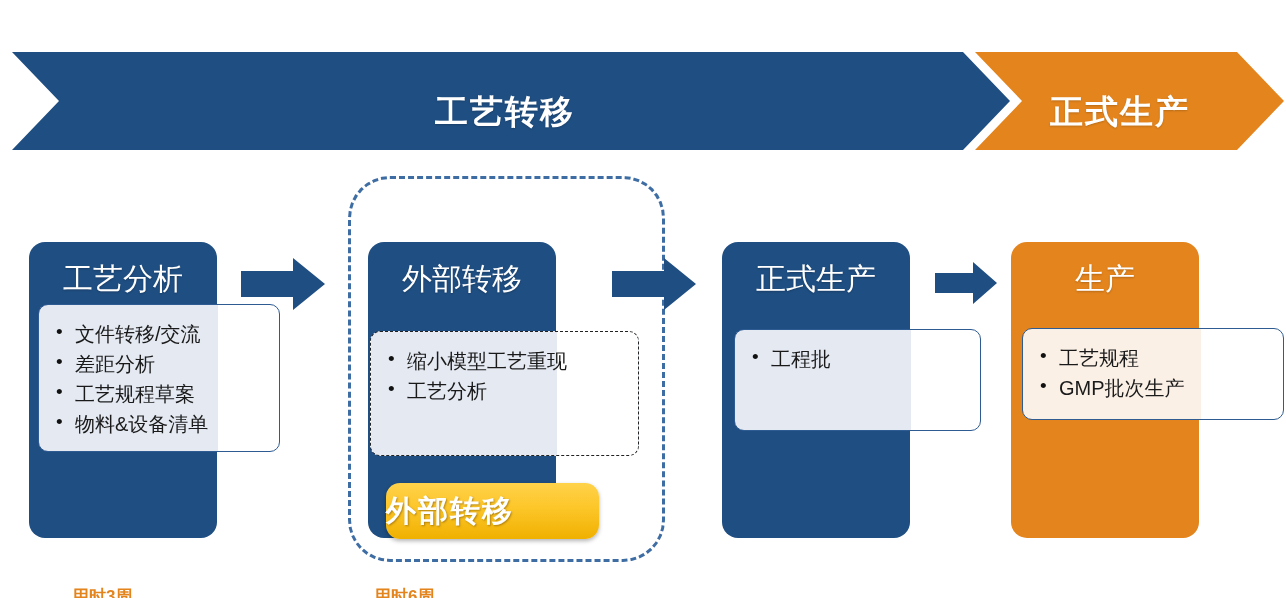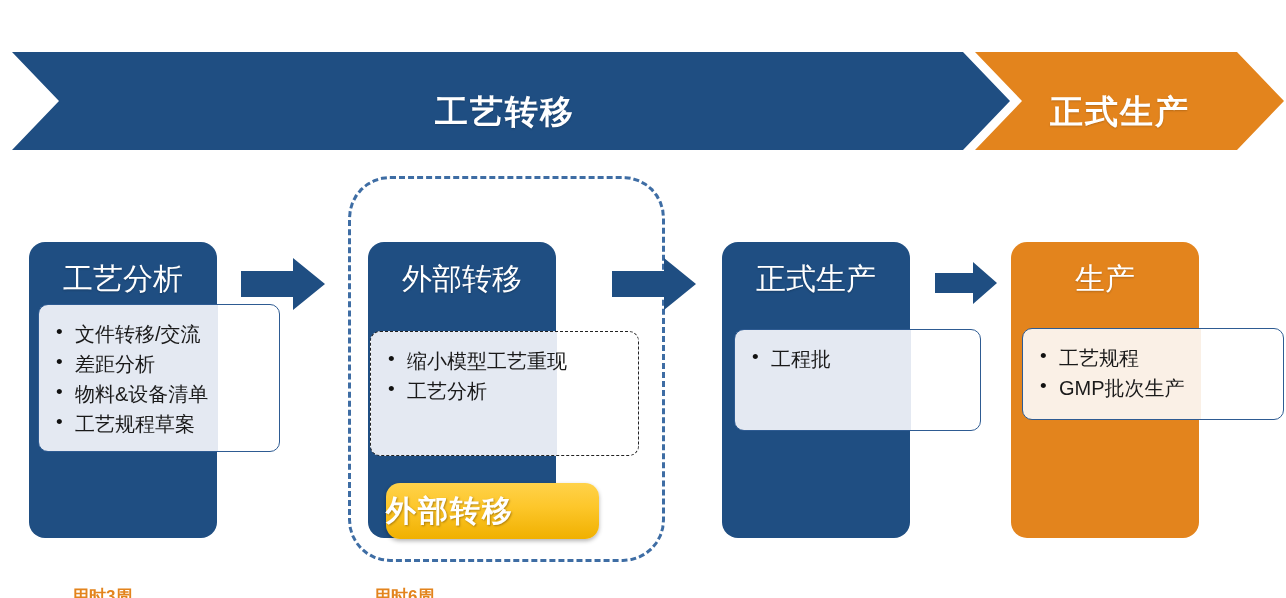--- a/index.html
+++ b/index.html
@@ -185,22 +185,22 @@
 
   <div class="dash-group"></div>
 
   <div class="stage blue" style="left:29px; top:202px;">
     <div class="stage-title">工艺分析</div>
   </div>
   <div class="detail solid-border" style="left:38px; top:264px; width:242px; height:148px; --cut:179px;">
     <ul>
       <li>文件转移/交流</li>
       <li>差距分析</li>
+      <li>工艺规程草案</li>
       <li>物料&amp;设备清单</li>
-      <li>工艺规程草案</li>
     </ul>
   </div>
 
   <div class="arrow" style="left:241px; top:218px;">
     <svg width="84" height="52" viewBox="0 0 84 52" xmlns="http://www.w3.org/2000/svg">
       <polygon points="0,13 52,13 52,0 84,26 52,52 52,39 0,39" fill="#1F4E82"></polygon>
     </svg>
   </div>
 
   <div class="stage blue" style="left:368px; top:202px;">

